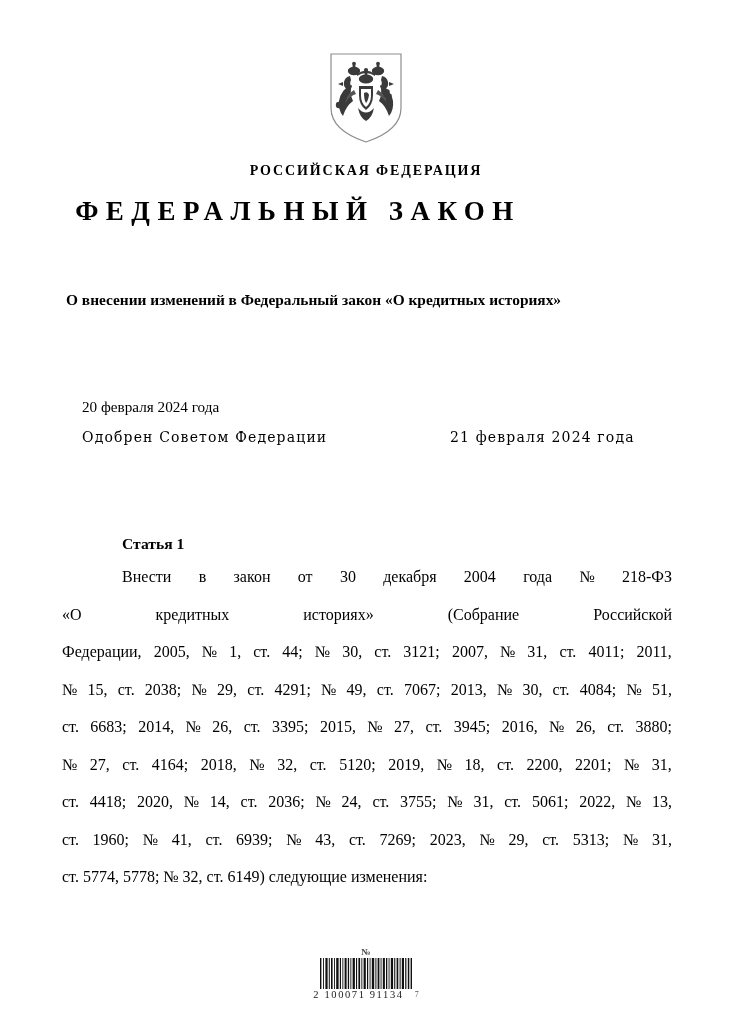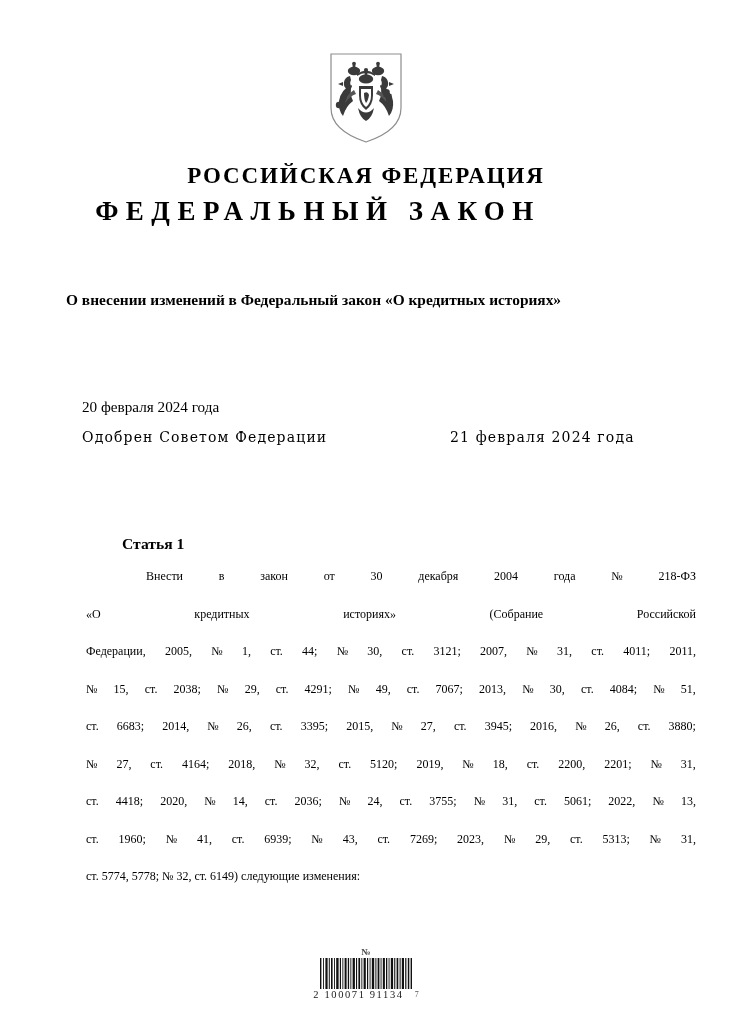--- a/index.html
+++ b/index.html
@@ -38,37 +38,36 @@
   }
 
   
   .rf-line {
     position: absolute;
     top: 163px;
     left: 0;
     width: 732px;
     text-align: center;
     font-weight: bold;
-    font-size: 23px;
+    font-size: 14px;
     letter-spacing: 1.9px;
     line-height: 1.1;
     white-space: nowrap;
   }
   .fz-line {
     position: absolute;
     top: 196px;
     left: 0;
     width: 596px;
     text-align: center;
     font-weight: bold;
     font-size: 27px;
     letter-spacing: 7.5px;
     line-height: 1.15;
     white-space: nowrap;
-    padding-left: 20px;
   }
 
   
   .doc-title {
     position: absolute;
     top: 289px;
     left: 66px;
     width: 600px;
     text-align: left;
     font-weight: bold;
@@ -107,22 +106,21 @@
     font-weight: bold;
     font-size: 15.6px;
     white-space: nowrap;
   }
 
   .body-text {
     position: absolute;
     top: 558px;
     left: 62px;
     width: 610px;
-    font-size: 12px;
-    margin-left: 24px;
+    font-size: 16px;
   }
   .body-text .ln {
     height: 37.5px;
     line-height: 37.5px;
     white-space: nowrap;
     display: flex;
   }
   
   .body-text .ln.j {
     display: flex;

